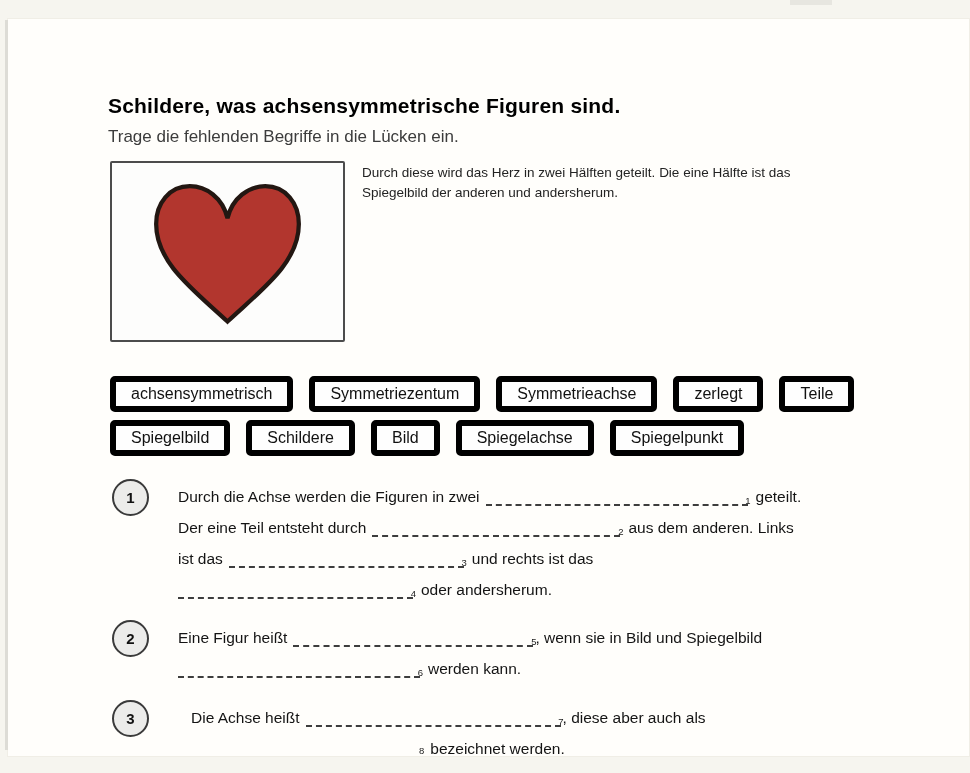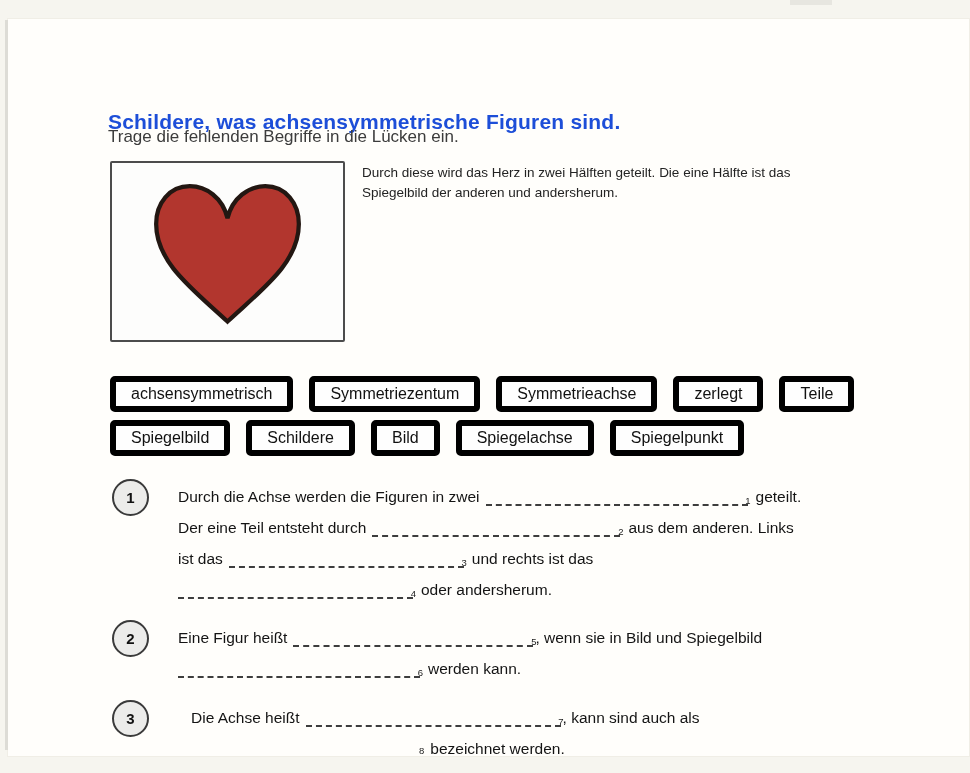--- a/index.html
+++ b/index.html
@@ -7,22 +7,22 @@
     width:970px;height:773px;position:relative;overflow:hidden;
     background:#f6f5ef;
     font-family:"Liberation Sans","DejaVu Sans",sans-serif;
     color:#151515;
   }
   .page-panel{
     position:absolute;left:7px;top:18px;right:0;bottom:16px;
     background:#fffefb;border:1px solid #f0eee6;
   }
   .title{
-    position:absolute;left:108px;top:96px;
-    font-size:21px;font-weight:700;color:#1d4ed8;letter-spacing:.2px;
+    position:absolute;left:108px;top:80px;
+    font-size:21px;font-weight:700;color:#000000;letter-spacing:.2px;
   }
   .subtitle{
     position:absolute;left:108px;top:127px;
     font-size:17px;color:#3c3c3c;
   }
   .figure-box{
     position:absolute;left:110px;top:161px;width:231px;height:177px;
     background:#fdfdfc;border:2px solid #4c4c4c;border-radius:2px;
   }
   .figure-box svg{position:absolute;left:28px;top:6px;}
@@ -117,15 +117,15 @@
 </div>
 
 <div class="num-circle" style="top:620px;">2</div>
 <div class="ex-block" style="top:622px;">
   <div class="ex-line"><span>Eine Figur heißt</span><span class="blank b5"><span class="idx">5</span></span><span>, wenn sie in Bild und Spiegelbild</span></div>
   <div class="ex-line"><span class="blank b6" style="margin-left:0;"><span class="idx">6</span></span><span class="sp">werden kann.</span></div>
 </div>
 
 <div class="num-circle" style="top:700px;">3</div>
 <div class="ex-block" style="top:702px;margin-left:13px;">
-  <div class="ex-line"><span>Die Achse heißt</span><span class="blank b7"><span class="idx">7</span></span><span>, kann sind auch als</span></div>
+  <div class="ex-line"><span>Die Achse heißt</span><span class="blank b7"><span class="idx">7</span></span><span>, diese aber auch als</span></div>
   <div class="ex-line" style="margin-left:228px;"><span class="idx-solo">8</span><span class="sp">bezeichnet werden.</span></div>
 </div>
 
 </body></html>

